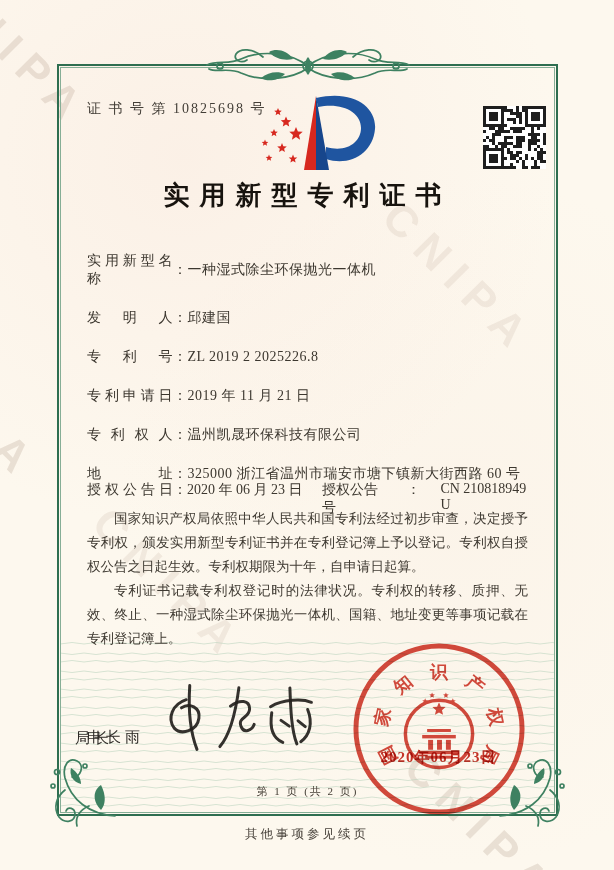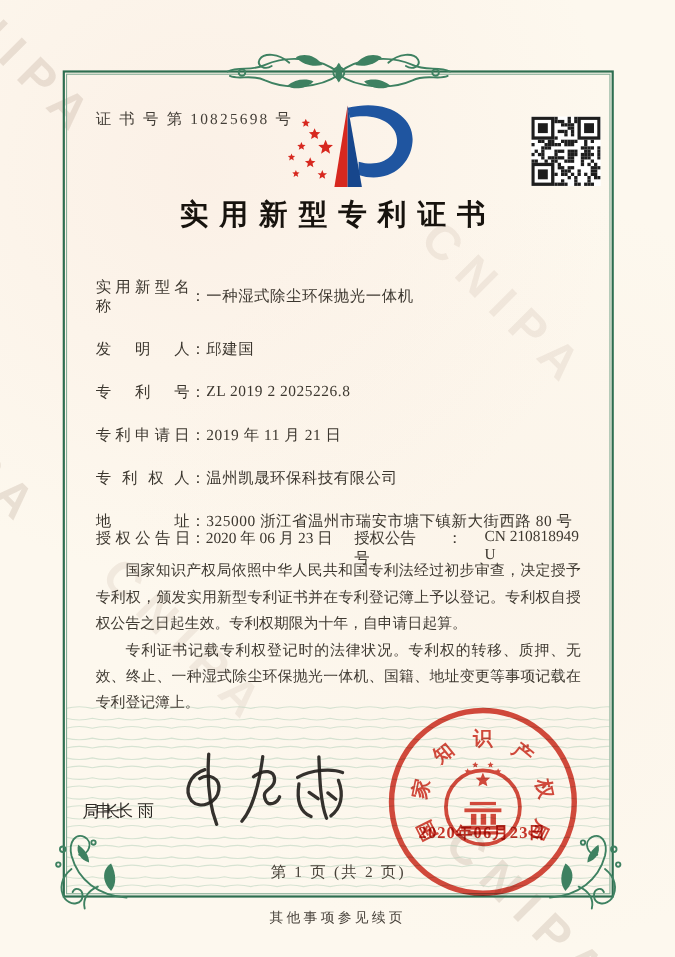--- a/index.html
+++ b/index.html
@@ -53,21 +53,21 @@
   .flabel{display:inline-block;width:86px;text-align:justify;text-align-last:justify;flex:0 0 86px;}
   .fcolon{flex:0 0 auto;}
   .fvalue{flex:1 1 auto;}
   .grant-row{position:absolute;left:28px;top:415px;width:445px;font-size:14px;color:#3c372f;}
   .grant-group{display:inline-flex;}
   .grant-group.second{position:absolute;left:235px;top:0;gap:20px;}
   .paras{position:absolute;left:28px;top:441px;width:441px;font-size:13.5px;line-height:24px;color:#3f3a32;text-align:justify;}
   .paras p{margin:0;text-indent:2em;}
   .sig-title{position:absolute;left:16px;top:634px;font-family:"Liberation Sans","DejaVu Sans",sans-serif;font-size:15px;letter-spacing:4px;color:#2c2925;margin-top:29px;}
   .sig-name{position:absolute;left:28px;top:662px;font-family:"Liberation Sans","DejaVu Sans",sans-serif;font-size:15px;letter-spacing:4px;color:#2c2925;}
-  .page-info{position:absolute;left:0;top:718px;width:100%;text-align:center;font-size:14px;letter-spacing:2px;color:#474138;}
+  .page-info{position:absolute;left:0;top:718px;width:100%;text-align:center;font-size:11px;letter-spacing:2px;color:#474138;}
   .continuation{position:absolute;left:0;top:826px;width:100%;text-align:center;font-size:12.5px;letter-spacing:3px;color:#47413a;z-index:2;}
   
   .waves{position:absolute;left:60px;top:640px;z-index:2;opacity:.55;pointer-events:none;}
   .waves path{fill:none;stroke:#b7d2bc;stroke-width:1;}
   
   .sig-script{position:absolute;left:145px;top:678px;z-index:3;transform:rotate(-2deg);}
   .sig-script path{fill:none;stroke:#23201c;stroke-width:3;stroke-linecap:round;stroke-linejoin:round;opacity:.92;}
   
   .seal{position:absolute;left:350px;top:640px;z-index:4;opacity:.9;mix-blend-mode:multiply;}
   .seal .ring{fill:none;stroke:#ce372a;stroke-width:5;}
@@ -358,21 +358,21 @@
           <span class="fvalue">2019 年 11 月 21 日</span>
       </div>
       <div class="frow">
         <span class="flabel">专利权人</span>
           <span class="fcolon">：</span>
           <span class="fvalue">温州凯晟环保科技有限公司</span>
       </div>
       <div class="frow">
         <span class="flabel">地址</span>
           <span class="fcolon">：</span>
-          <span class="fvalue">325000 浙江省温州市瑞安市塘下镇新大街西路 80 号</span>
+          <span class="fvalue">325000 浙江省温州市瑞安市塘下镇新大街西路 60 号</span>
       </div>
     </div>
 
     <div class="grant-row">
       <span class="grant-group">
         <span class="flabel">授权公告日</span>
           <span>：</span>
           <span>2020 年 06 月 23 日</span>
       </span>
       <span class="grant-group second">

